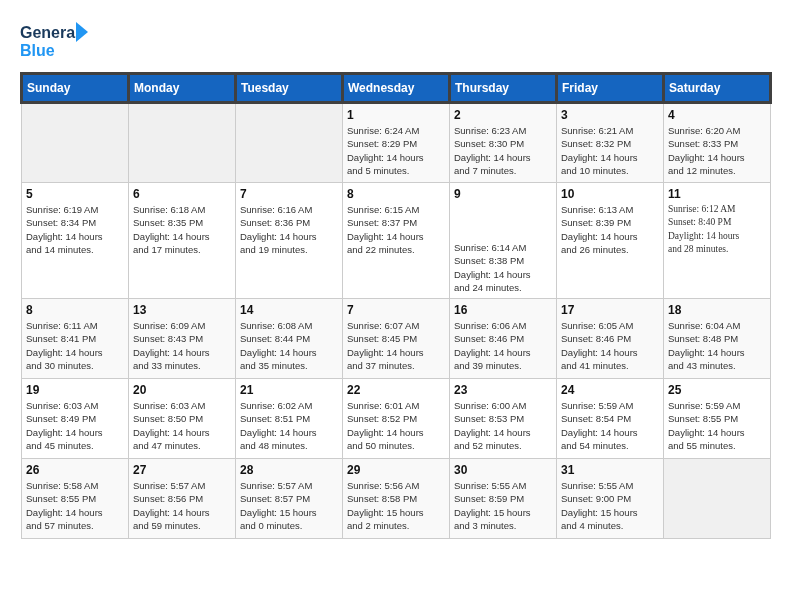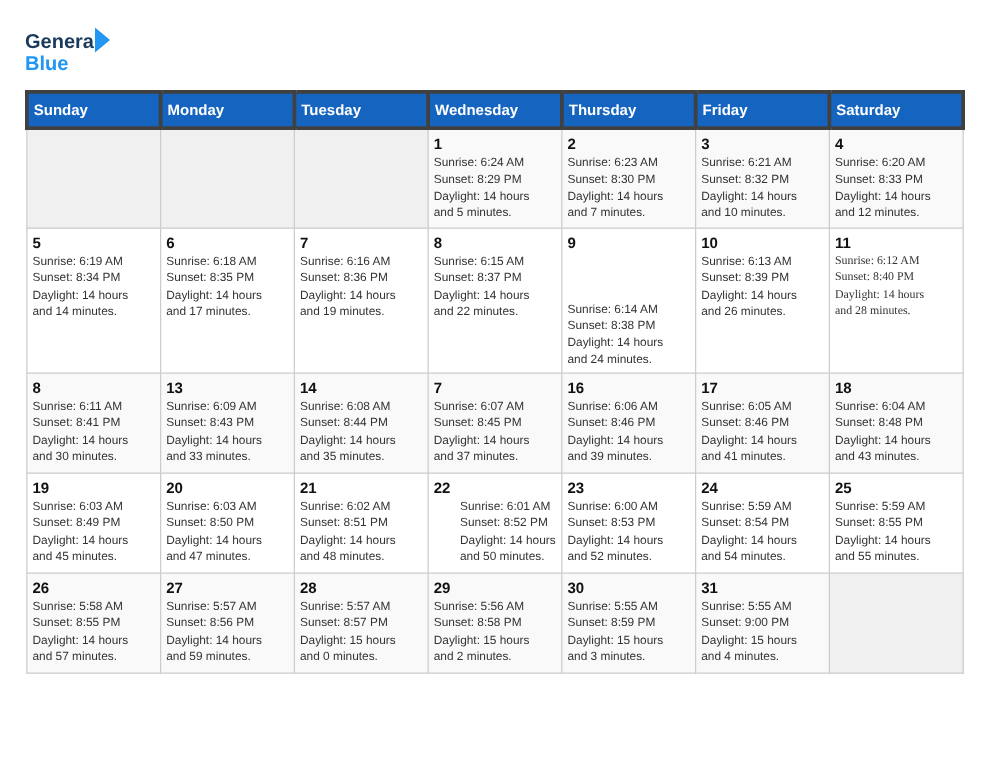--- a/index.html
+++ b/index.html
@@ -256,21 +256,21 @@
         </td>
         <td>
           <div class="day-num">21</div>
           <div class="day-info" style="white-space: pre-line;">Sunrise: 6:02 AM
 Sunset: 8:51 PM
 Daylight: 14 hours
 and 48 minutes.</div>
         </td>
         <td>
           <div class="day-num">22</div>
-          <div class="day-info" style="white-space: pre-line; margin-left: 21px;">Sunrise: 6:01 AM
+          <div class="day-info" style="white-space: pre-line;">Sunrise: 6:01 AM
 Sunset: 8:52 PM
 Daylight: 14 hours
 and 50 minutes.</div>
         </td>
         <td>
           <div class="day-num">23</div>
           <div class="day-info" style="white-space: pre-line;">Sunrise: 6:00 AM
 Sunset: 8:53 PM
 Daylight: 14 hours
 and 52 minutes.</div>

